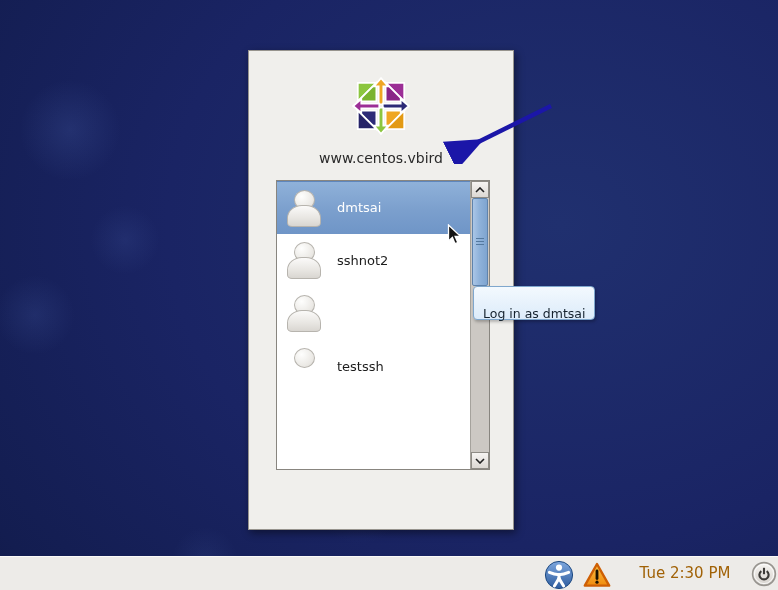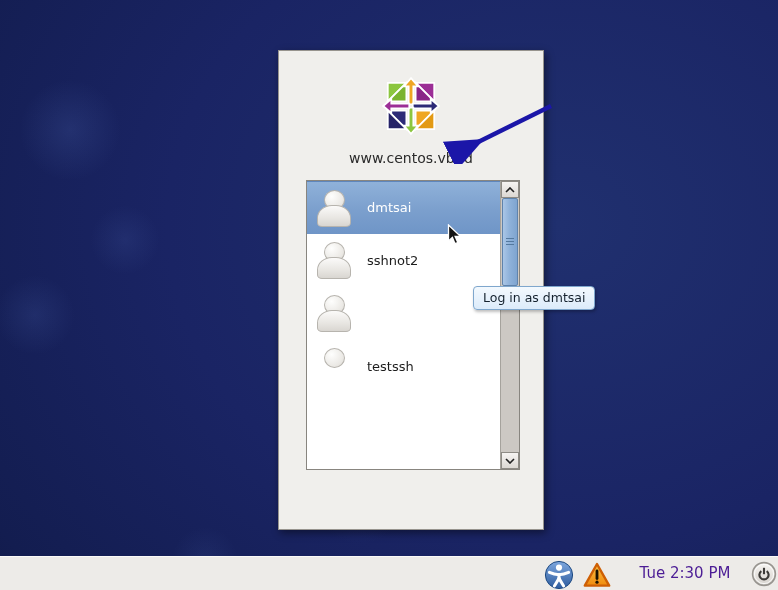--- a/index.html
+++ b/index.html
@@ -7,21 +7,21 @@
     font-family:"DejaVu Sans","Liberation Sans",sans-serif;
     background:
       radial-gradient(circle 70px at 70px 130px, rgba(95,125,205,.17), rgba(95,125,205,0) 72%),
       radial-gradient(circle 55px at 35px 315px, rgba(95,125,205,.14), rgba(95,125,205,0) 72%),
       radial-gradient(circle 48px at 125px 240px, rgba(95,125,205,.12), rgba(95,125,205,0) 72%),
       radial-gradient(circle 62px at 360px 500px, rgba(95,125,205,.10), rgba(95,125,205,0) 72%),
       radial-gradient(circle 46px at 205px 560px, rgba(95,125,205,.10), rgba(95,125,205,0) 72%),
       radial-gradient(120% 130% at 72% 38%, #20306f 0%, #1a2464 42%, #131d50 72%, #0a1033 100%);}
   
   .panel{position:absolute;left:248px;top:50px;width:264px;height:478px;
-    background:#f0efec;border:1px solid #97948e;box-shadow:2px 3px 8px rgba(0,0,0,.45);margin-left:30px;}
+    background:#f0efec;border:1px solid #97948e;box-shadow:2px 3px 8px rgba(0,0,0,.45);}
   .logo{position:absolute;left:103px;top:26px;width:58px;height:58px;}
   .hostname{position:absolute;left:0;top:99px;width:100%;text-align:center;
     font-size:14px;color:#2b2b2b;}
   
   .userlist{position:absolute;left:27px;top:129px;width:214px;height:290px;
     background:#fff;border:1px solid #88857f;box-sizing:border-box;overflow:hidden;}
   .rows{position:absolute;left:0;top:0;right:19px;bottom:0;overflow:hidden;}
   .row{position:relative;height:53px;background:#fff;}
   .row .label{position:absolute;left:60px;top:0;height:53px;line-height:53px;
     font-size:13px;color:#1c1c1c;white-space:nowrap;}
@@ -43,33 +43,33 @@
     display:flex;align-items:center;justify-content:center;}
   .sb-btn.up{top:0;}
   .sb-btn.down{bottom:0;}
   .sb-thumb{position:absolute;left:1px;top:17px;width:16px;height:88px;border-radius:2px;
     background:linear-gradient(90deg,#aac6e6,#8fb2da 45%,#7ea4d0);
     border:1px solid #5f83ac;box-sizing:border-box;}
   .sb-grip{position:absolute;left:3px;top:42px;width:8px;height:1px;background:#54799f;
     box-shadow:0 -3px 0 #54799f, 0 3px 0 #54799f;}
   
   .tooltip{position:absolute;left:473px;top:286px;height:24px;line-height:22px;
-    padding:0 9px;background:linear-gradient(#f3f9fe,#dcebfa);
+    padding:16px 9px;background:linear-gradient(#f3f9fe,#dcebfa);
     border:1px solid #7fa7cd;border-radius:4px;font-size:12.5px;color:#15222e;
     box-sizing:border-box;white-space:nowrap;box-shadow:1px 2px 3px rgba(0,0,0,.25);}
   
   .anno-arrow{position:absolute;left:443px;top:92px;width:120px;height:72px;pointer-events:none;}
   .cursor{position:absolute;left:447px;top:224px;width:15px;height:21px;}
   
   .taskbar{position:absolute;left:0;bottom:0;width:778px;height:34px;
     background:#edebe8;border-top:1px solid #fbfaf8;box-sizing:border-box;}
   .tb-a11y{position:absolute;left:544px;top:3px;width:30px;height:30px;}
   .tb-warn{position:absolute;left:583px;top:4px;width:28px;height:28px;}
   .tb-clock{position:absolute;left:630px;top:0;width:110px;height:33px;line-height:33px;
-    text-align:center;font-size:15px;color:#4c1d95;white-space:nowrap;}
+    text-align:center;font-size:15px;color:#a16207;white-space:nowrap;}
   .tb-power{position:absolute;left:751px;top:4px;width:26px;height:26px;cursor:default;}
 </style>
 </head>
 <body>
 
 <div class="screen">
 
   <div class="panel">
 
     <svg class="logo" viewBox="0 0 100 100">

